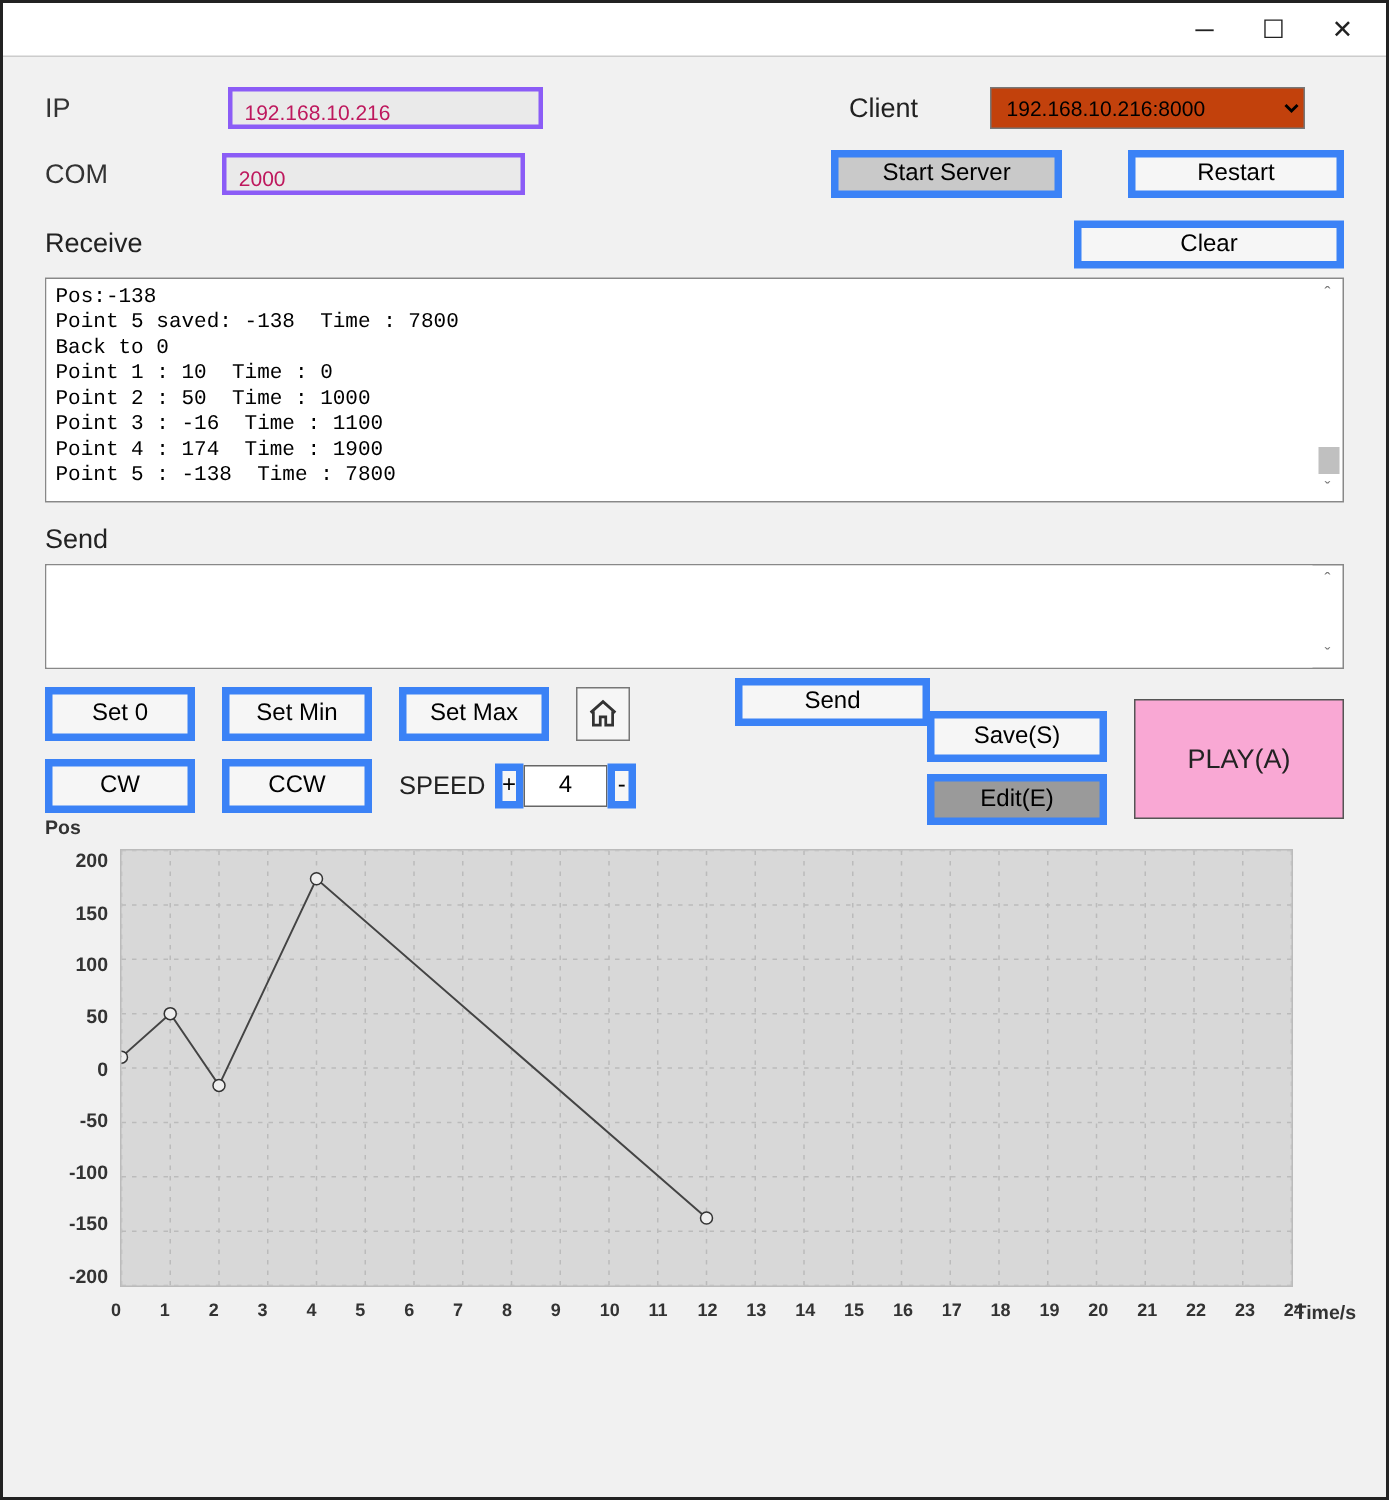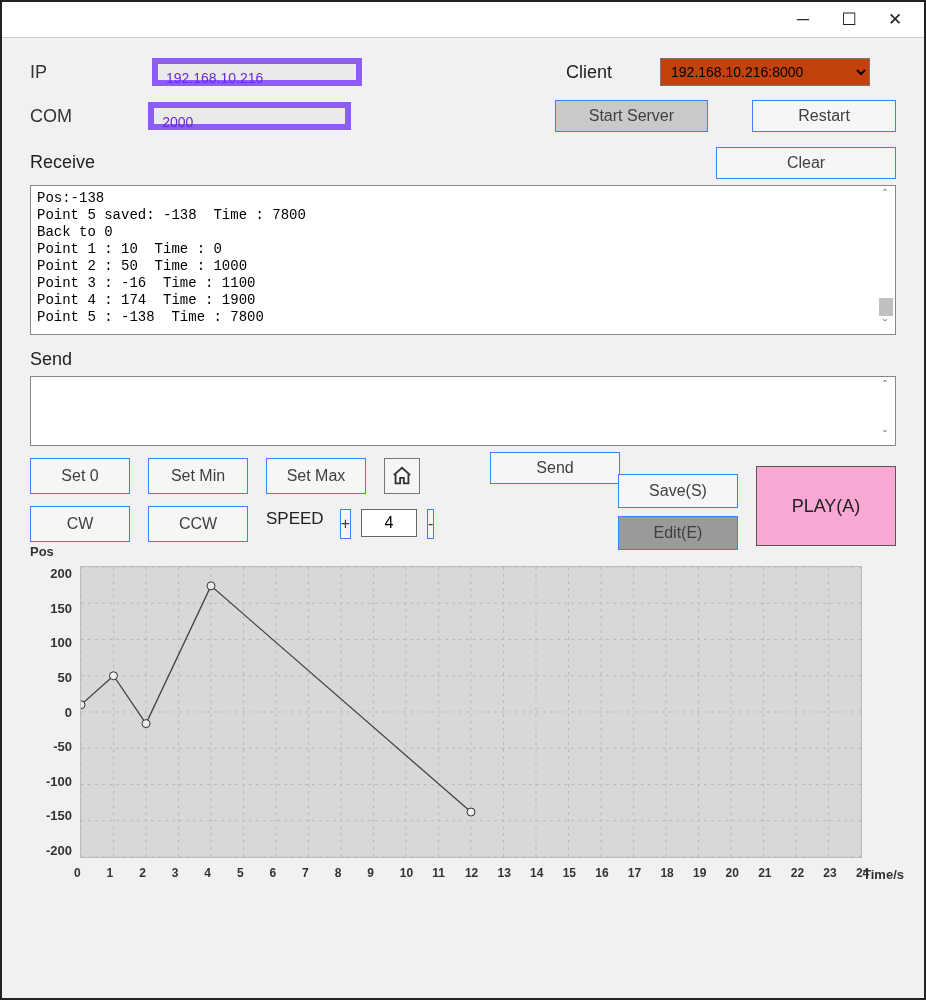--- a/index.html
+++ b/index.html
@@ -50,43 +50,43 @@
   .lbl {
     width: 90px;
     font-size: 18px;
     color: #333;
   }
   .ro-input {
     height: 28px;
     width: 210px;
     padding: 2px 8px;
     background: #eaeaea;
-    border: 6px solid #8b5cf6;
-    color: #6d28d9;
+    border: 3px solid #8b5cf6;
+    color: #be185d;
     font-size: 14px;
     line-height: 24px;
   }
   .gap { flex: 0 0 140px; }
   .lbl2 { font-size: 18px; margin-right: 16px; }
   select.client {
     height: 28px;
     width: 210px;
     border: 1px solid #777;
     background: #c2410c;
     font-size: 14px;
     padding-left: 6px;
   }
   .btn {
     display: inline-flex;
     align-items: center;
     justify-content: center;
-    border: 1px solid #3b82f6;
+    border: 5px solid #3b82f6;
     background: #f6f6f6;
     font-size: 16px;
-    color: #404040;
+    color: #000000;
     cursor: pointer;
     user-select: none;
   }
   .btn.dark { background: #c9c9c9; }
   .btn.darker { background: #9a9a9a; }
   .server-row .btn { width: 150px; height: 32px; }
   .server-row .btn + .btn { margin-left: 12px; }
   .section-lbl { font-size: 18px; margin: 6px 0 6px 0; }
   .receive-wrap {
     display: flex;
@@ -150,21 +150,21 @@
   }
   .btnbar .left-grid .btn { width: 100%; height: 100%; }
   .home-btn {
     width: 36px; height: 36px;
     border: 1px solid #777;
     display: inline-flex; align-items: center; justify-content: center;
     background: #f6f6f6; cursor: pointer;
   }
   .home-btn svg { width: 22px; height: 22px; }
   .speed-group {
-    display: flex; align-items: flex-start; gap: 10px;
+    display: flex; align-items: center; 
     grid-column: 3 / 5;
   }
   .speed-group .btn.sq { width: 30px; height: 30px; font-size: 16px; }
   .speed-group input {
     width: 56px; height: 28px; border: 1px solid #666;
     text-align: center; font-size: 16px; background: #fff;
   }
   .right-col {
     position: absolute;
     right: 0;

